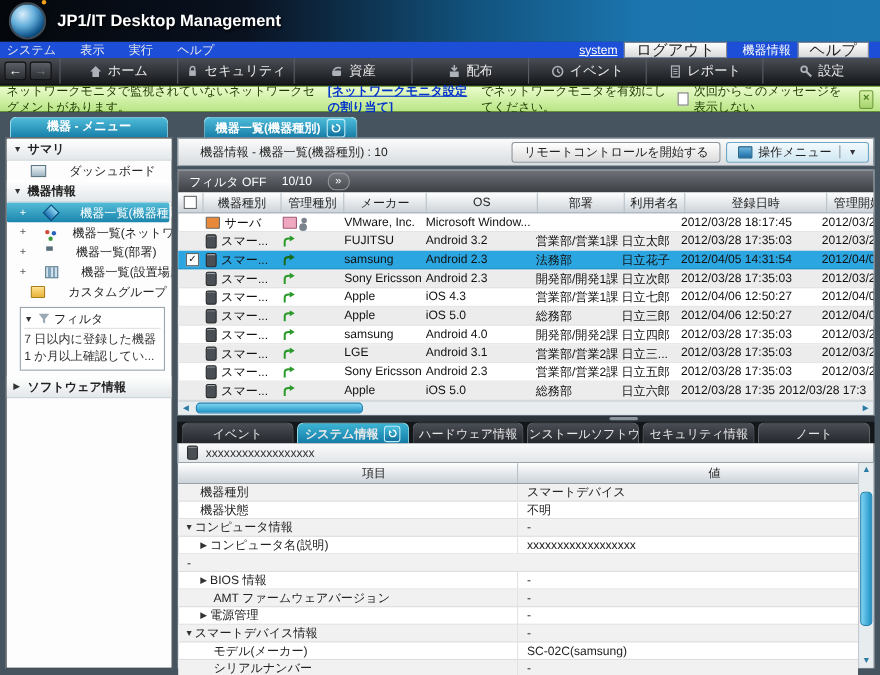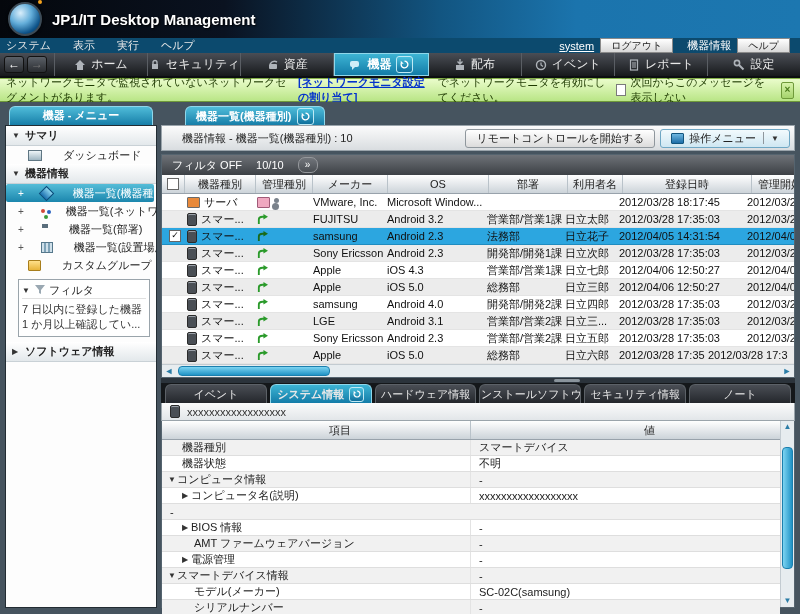--- a/index.html
+++ b/index.html
@@ -7,27 +7,27 @@
   .window{width:800px;height:614px;display:flex;flex-direction:column;}
   
   .titlebar{height:38px;background:linear-gradient(90deg,#04070c 0%,#0a1220 28%,#125581 55%,#1b74ad 72%,#1c77b0 100%);
     display:flex;align-items:center;flex:0 0 auto;}
   .logo{width:30px;height:30px;border-radius:50%;margin:0 10px 0 8px;position:relative;
     background:radial-gradient(circle at 35% 30%,#d9eefb,#64aeda 38%,#0d5288 72%,#062c49);
     border:2px solid #3c4b57;box-shadow:0 0 3px #000;}
   .logo::after{content:"";position:absolute;right:-2px;top:-4px;width:4px;height:4px;border-radius:50%;background:#f6a21d;}
   .app-title{color:#fff;font-size:15px;font-weight:bold;text-shadow:1px 1px 2px #000;}
   
-  .menubar{height:15px;background:#0c4a6e;display:flex;align-items:center;color:#e8e8e8;
+  .menubar{height:15px;background:#1d4ed8;display:flex;align-items:center;color:#e8e8e8;
     font-size:11px;padding:0 6px;flex:0 0 auto;}
   .menu-item{margin-right:22px;cursor:default;}
   .menubar .spacer{flex:1;}
   .user-link{text-decoration:underline;margin-right:6px;color:#fff;}
   .mini-btn{background:linear-gradient(#ffffff,#d8d8d8);color:#222;border:1px solid #8a8a8a;
-    font-size:10px;padding:0 10px;height:13px;line-height:13px;margin-right:14px;}
+    font-size:14px;padding:0 10px;height:13px;line-height:13px;margin-right:14px;}
   .ctx-label{margin-right:6px;color:#fff;}
   
   .navbar{height:23px;background:linear-gradient(#4a4e55,#17191c);display:flex;align-items:stretch;
     flex:0 0 auto;border-bottom:2px solid #0c0e10;}
   .nav-arrows{display:flex;align-items:center;padding:0 4px;border-right:1px solid #5a5e64;}
   .arrow-btn{width:18px;height:15px;text-align:center;line-height:14px;font-size:12px;font-weight:bold;
     color:#fff;background:linear-gradient(#5b6067,#2a2d31);border:1px solid #111;border-radius:3px;margin-right:3px;}
   .arrow-btn.disabled{color:#777;}
   .nav-tab{flex:1;display:flex;align-items:center;justify-content:center;gap:5px;color:#e9e9e9;
     font-size:12px;border-right:1px solid #5a5e64;cursor:default;}
@@ -174,33 +174,20 @@
         </svg>
       <span>セキュリティ</span>
     </div>
     <div class="nav-tab">
       <svg width="12" height="12" viewBox="0 0 12 12">
           <rect x="2" y="5" width="8" height="5" rx="1" fill="#aeb3b9"></rect>
           <path d="M3 5 Q6 1 10 3" fill="none" stroke="#aeb3b9" stroke-width="1.4"></path>
         </svg>
       <span>資産</span>
     </div>
-    <div class="nav-tab active">
-      <svg width="13" height="12" viewBox="0 0 13 12">
-          <rect x="1" y="2" width="9" height="6" rx="2" fill="#cfeef8"></rect>
-          <path d="M3 8 L3 11 L6 8 Z" fill="#cfeef8"></path>
-        </svg>
-      <span>機器</span>
-      <span class="refresh-btn">
-        <svg width="9" height="9" viewBox="0 0 12 12">
-            <path d="M6 1.5 a4.5 4.5 0 1 1 -4.2 2.9" fill="none" stroke="#fff" stroke-width="1.8"></path>
-            <path d="M1 1 L1 5 L5 5 Z" fill="#fff"></path>
-          </svg>
-      </span>
-    </div>
     <div class="nav-tab">
       <svg width="12" height="12" viewBox="0 0 12 12">
           <rect x="2" y="6" width="8" height="5" fill="#aeb3b9"></rect>
           <path d="M6 0 V4 M3.5 2.5 L6 5 L8.5 2.5" fill="none" stroke="#aeb3b9" stroke-width="1.4"></path>
         </svg>
       <span>配布</span>
     </div>
     <div class="nav-tab">
       <svg width="12" height="12" viewBox="0 0 12 12">
           <circle cx="6" cy="6" r="4.5" fill="none" stroke="#aeb3b9" stroke-width="1.4"></circle>

